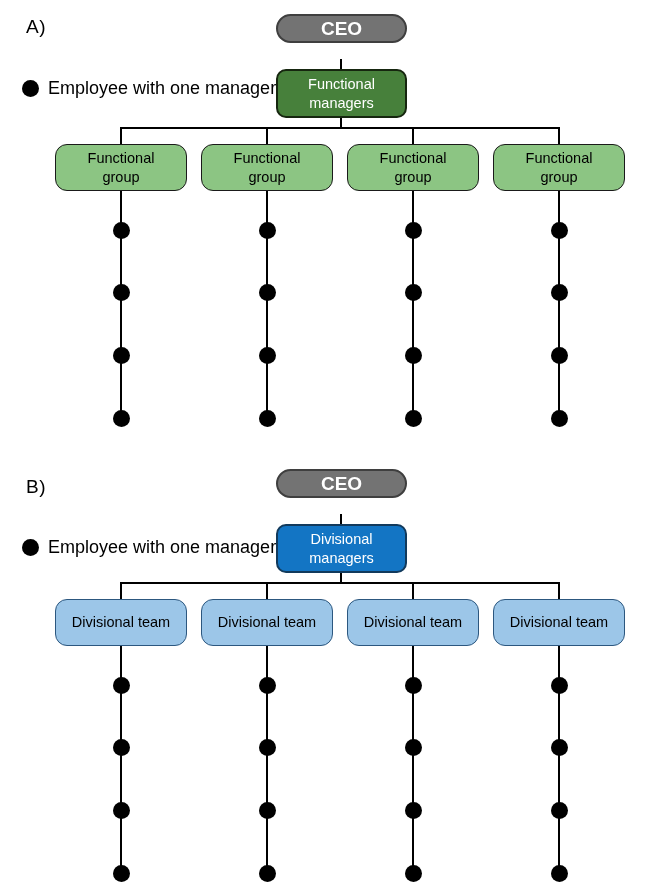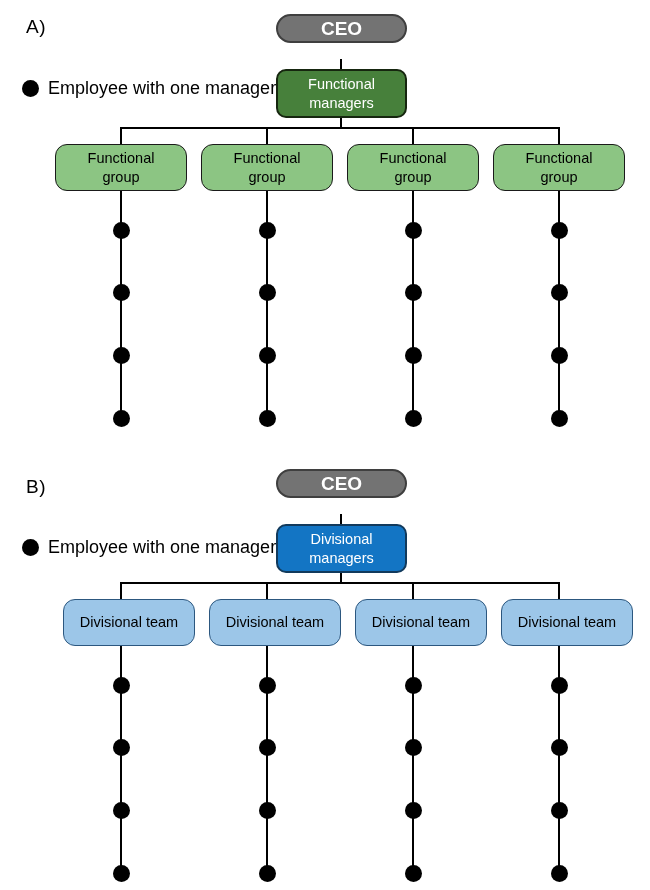--- a/index.html
+++ b/index.html
@@ -34,21 +34,21 @@
     left:276px; top:69px; width:131px; height:49px; border-radius:10px;
     color:#fff; font-size:14.5px;
   }
   .manager-a { background:var(--functional_manager_fill,#47803B); border:2px solid var(--functional_manager_border,#16260f); }
   .manager-b { background:var(--divisional_manager_fill,#1375C4); border:2px solid var(--divisional_manager_border,#123A5C); }
 
   .group {
     top:144px; width:132px; height:47px; border-radius:12px; font-size:14.5px; color:#000;
   }
   .group-a { background:var(--functional_group_fill,#8CC583); border:1.5px solid var(--functional_group_border,#1a1a1a); }
-  .group-b { background:var(--divisional_team_fill,#9CC6E8); border:1.5px solid var(--divisional_team_border,#2C577F);margin-left:8px; }
+  .group-b { background:var(--divisional_team_fill,#9CC6E8); border:1.5px solid var(--divisional_team_border,#2C577F); }
 
   .line { position:absolute; display:block; background:var(--connector,#000); }
   .line.v { width:1.5px; }
   .line.h { height:1.5px; }
 
   .chain { position:absolute; top:191px; width:17px; height:236px; }
   .chain::before {
     content:""; position:absolute; left:7.75px; top:0; width:1.5px; height:227px;
     background:var(--connector,#000);
   }

